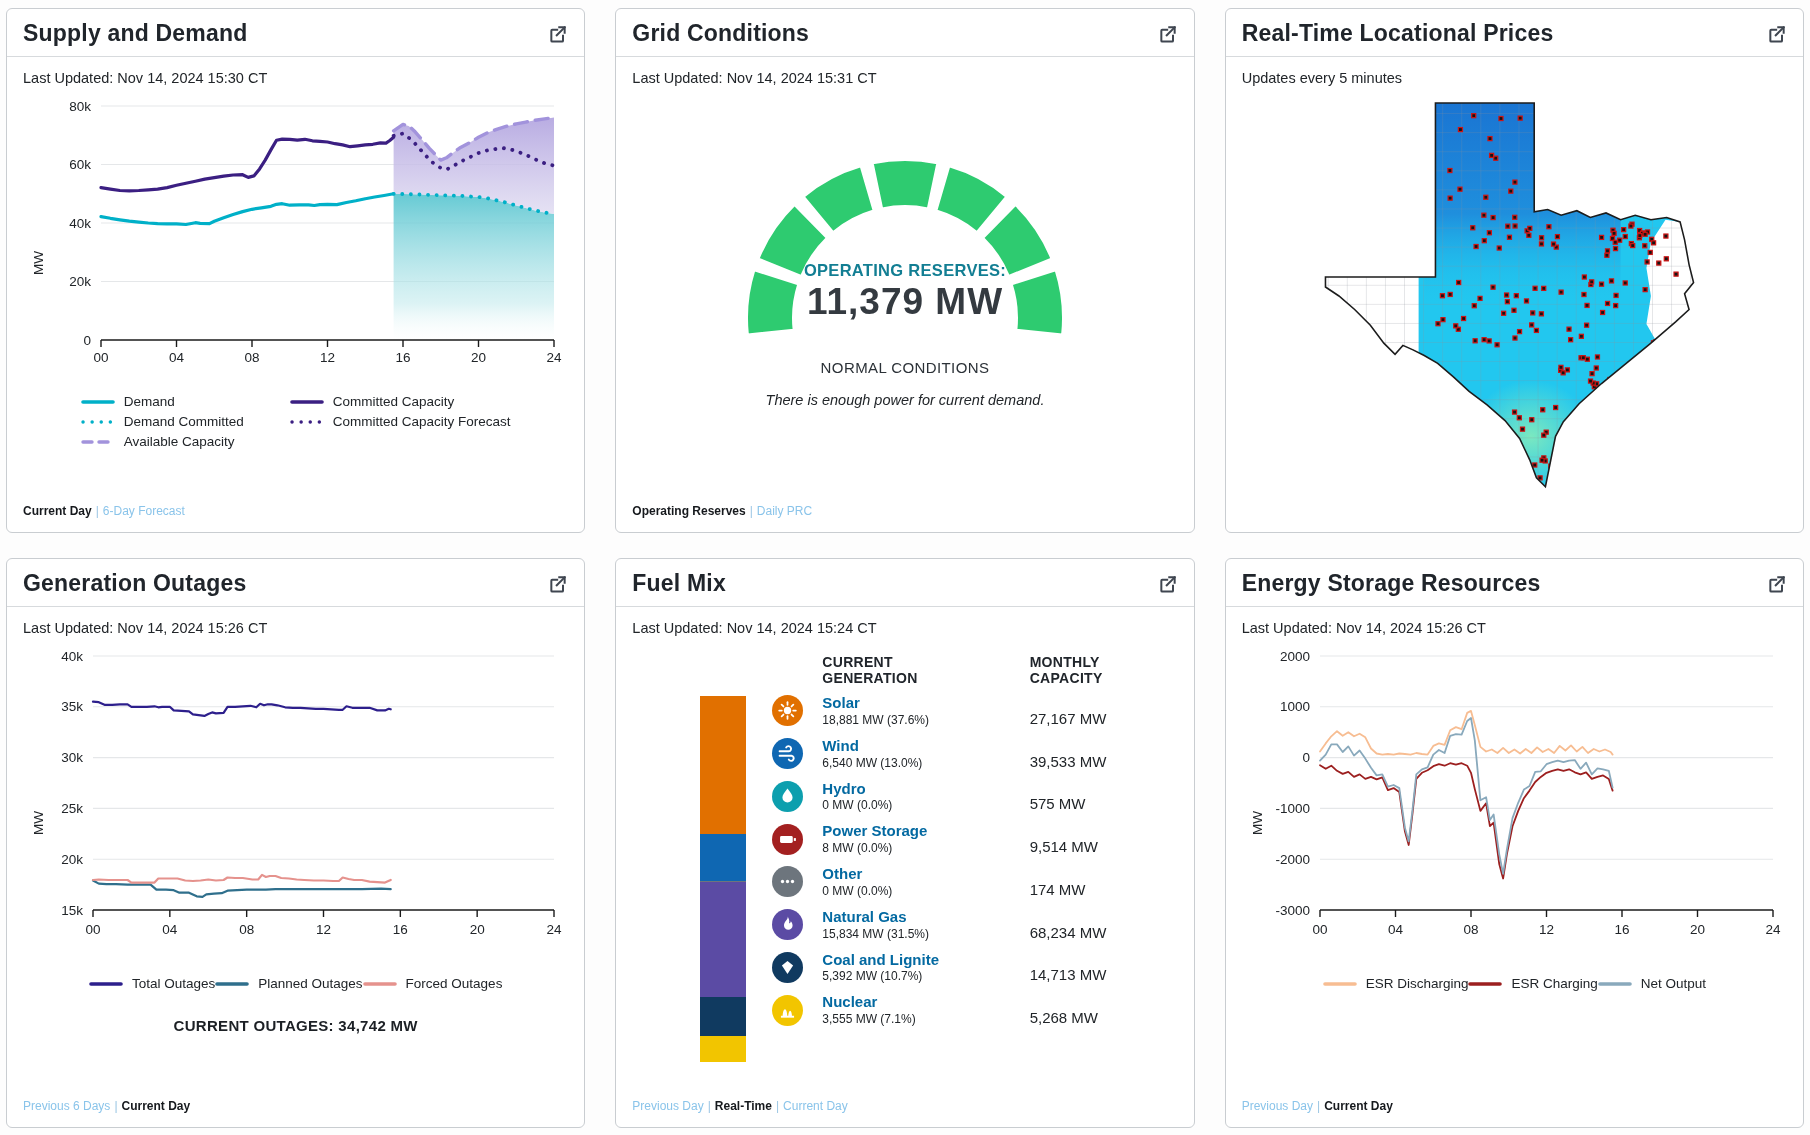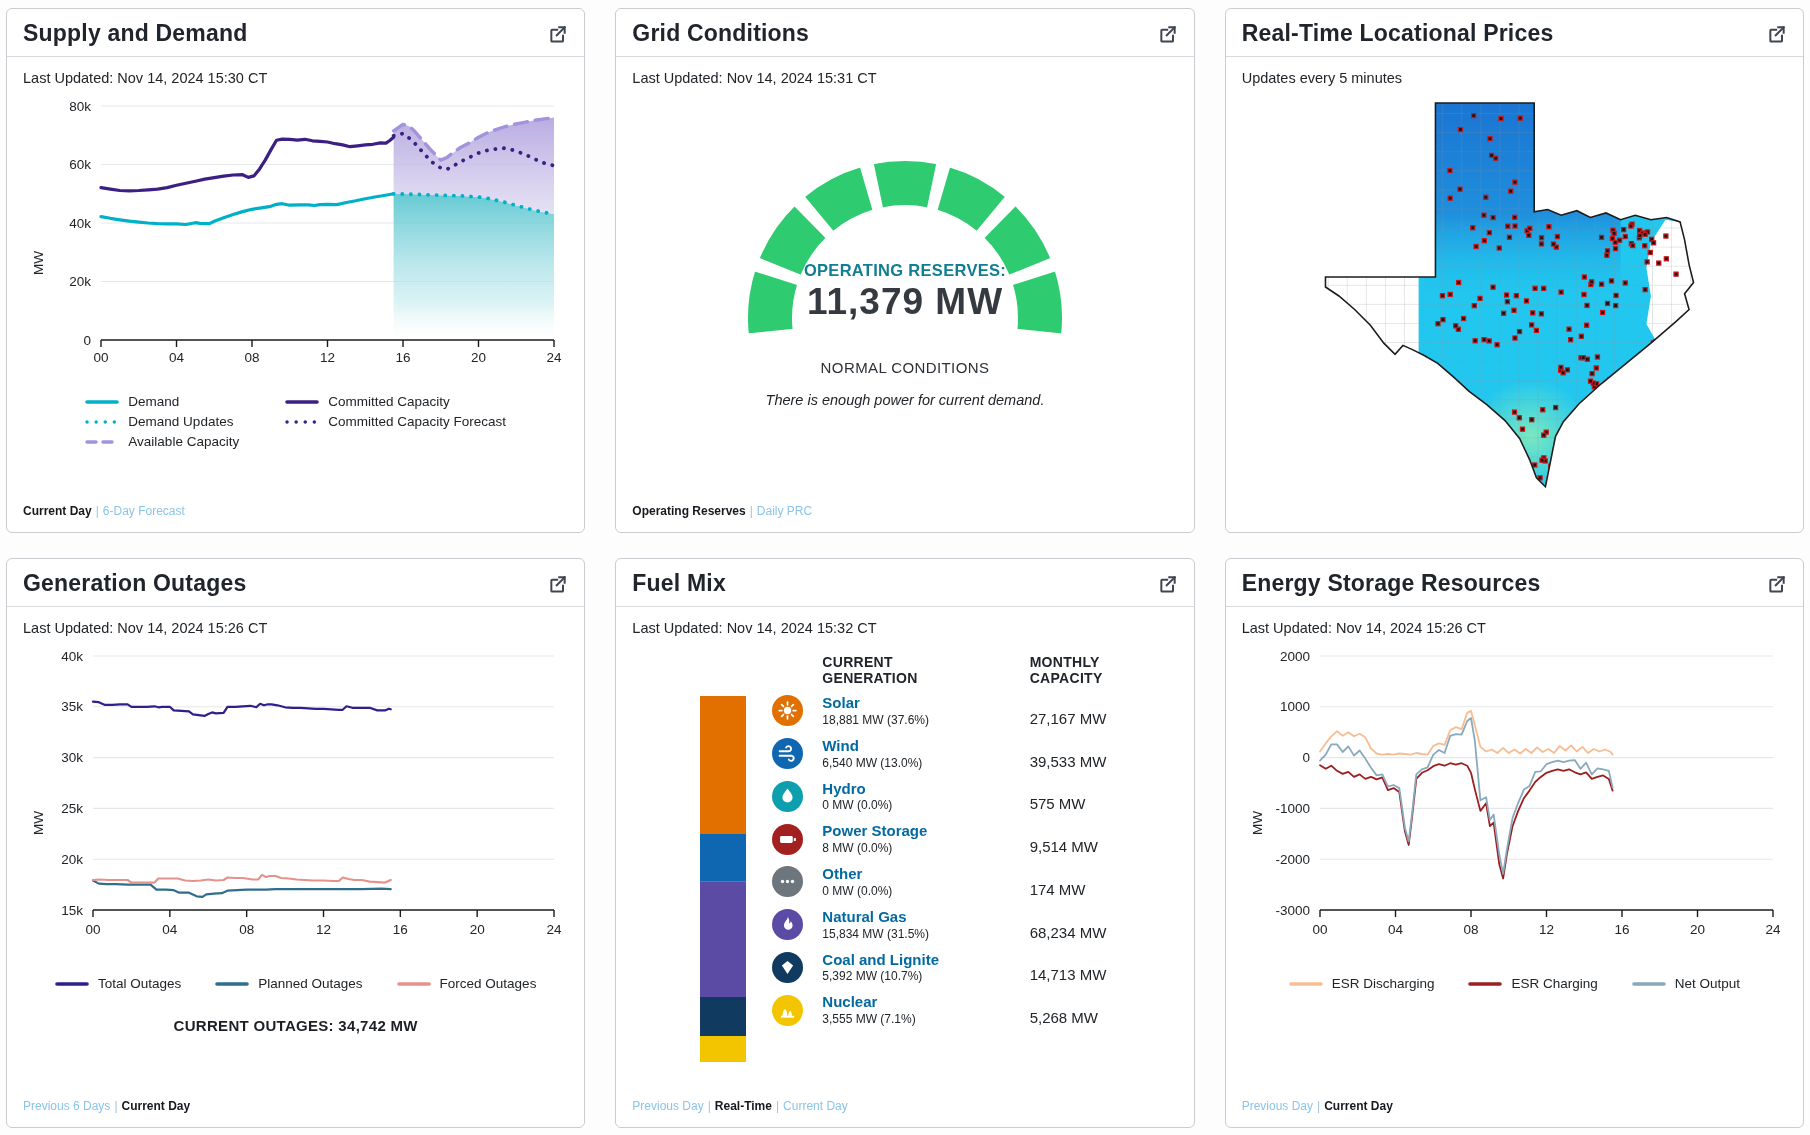--- a/index.html
+++ b/index.html
@@ -6,21 +6,21 @@
   .dashboard{width:1810px;height:1135px;box-sizing:border-box;display:grid;
     grid-template-columns:1fr 1fr 1fr;grid-template-rows:525px 570px;gap:25px 30px;padding:8px 6px;}
   .panel{background:#fff;border:1px solid #c9cdd1;border-radius:6px;display:flex;flex-direction:column;overflow:hidden;}
   .panel-header{display:flex;justify-content:space-between;align-items:center;padding:11px 16px 9px;border-bottom:1px solid #d7dadd;}
   .panel-title{font-size:23px;font-weight:800;letter-spacing:.2px;color:#20252b;margin:0;}
   .icon-btn{color:#3f4650;cursor:pointer;display:flex;align-items:center;}
   .updated{font-size:14.5px;padding:13px 16px 4px;color:#212529;}
   .chart{display:block;margin:2px auto 0;}
   .legend{display:flex;justify-content:center;gap:46px;font-size:13.5px;margin-top:2px;}
   .legend-col{display:flex;flex-direction:column;gap:5px;}
-  .legend-row{display:flex;gap:34px;justify-content:center;font-size:13.5px;margin-top:4px;}
+  .legend-row{display:flex;justify-content:center;font-size:13.5px;margin-top:4px;}
   .legend-item{display:flex;align-items:center;gap:9px;white-space:nowrap;}
   .panel-footer{margin-top:auto;padding:12px 16px 14px;font-size:12px;}
   .panel-footer .link{color:#8ac4ea;cursor:pointer;}
   .panel-footer .active{color:#16191d;font-weight:bold;}
   .panel-footer .sep{color:#9bc6e4;padding:0 4px;}
   
   .gauge-wrap{display:flex;flex-direction:column;align-items:center;margin-top:28px;}
   .gauge-status{font-size:15px;letter-spacing:.4px;margin-top:16px;color:#2b3137;}
   .gauge-desc{font-size:14.5px;margin-top:16px;color:#212529;font-style:italic;}
   
@@ -107,21 +107,21 @@
           <span class="legend-item">
             <svg width="34" height="8">
               <line x1="2" y1="4" x2="32" y2="4" stroke="#00b0c8" stroke-width="3.6" stroke-linecap="round"></line>
             </svg>
             <span>Demand</span>
           </span>
           <span class="legend-item">
             <svg width="34" height="8">
               <line x1="2" y1="4" x2="32" y2="4" stroke="#00b0c8" stroke-width="3.4" stroke-linecap="round" stroke-dasharray="0.1 9"></line>
             </svg>
-            <span>Demand Updates</span>
+            <span>Demand Committed</span>
           </span>
           <span class="legend-item">
             <svg width="34" height="8">
               <line x1="2" y1="4" x2="32" y2="4" stroke="#a293dc" stroke-width="3.4" stroke-linecap="round" stroke-dasharray="9 7"></line>
             </svg>
             <span>Available Capacity</span>
           </span>
         </div>
         <div class="legend-col">
           <span class="legend-item">
@@ -462,21 +462,21 @@
     <header class="panel-header">
       <h2 class="panel-title">Fuel Mix</h2>
       <span class="icon-btn">
         <svg width="20" height="20" viewBox="0 0 24 24" fill="none" stroke="currentColor" stroke-width="2.4" stroke-linecap="square">
             <path d="M13.5 4h6.5v6.5"></path>
             <path d="M10.5 13.5L20 4"></path>
             <path d="M18 14v6a1 1 0 0 1-1 1H5a1 1 0 0 1-1-1V8a1 1 0 0 1 1-1h6"></path>
           </svg>
       </span>
     </header>
-    <div class="updated">Last Updated: Nov 14, 2024 15:32 CT</div>
+    <div class="updated">Last Updated: Nov 14, 2024 15:24 CT</div>
     <div class="fuel-wrap">
       <div class="fuel-bar" id="fuel-bar">
           <div style="height: 37.5812%; background: rgb(225, 112, 0);"></div>
           <div style="height: 12.9935%; background: rgb(15, 103, 178);"></div>
           <div style="height: 0.049975%; background: rgb(13, 159, 174);"></div>
           <div style="height: 0.049975%; background: rgb(163, 32, 32);"></div>
           <div style="height: 0.049975%; background: rgb(109, 117, 125);"></div>
           <div style="height: 31.4843%; background: rgb(91, 75, 164);"></div>
           <div style="height: 10.6947%; background: rgb(16, 58, 96);"></div>
           <div style="height: 7.09645%; background: rgb(242, 197, 0);"></div>

